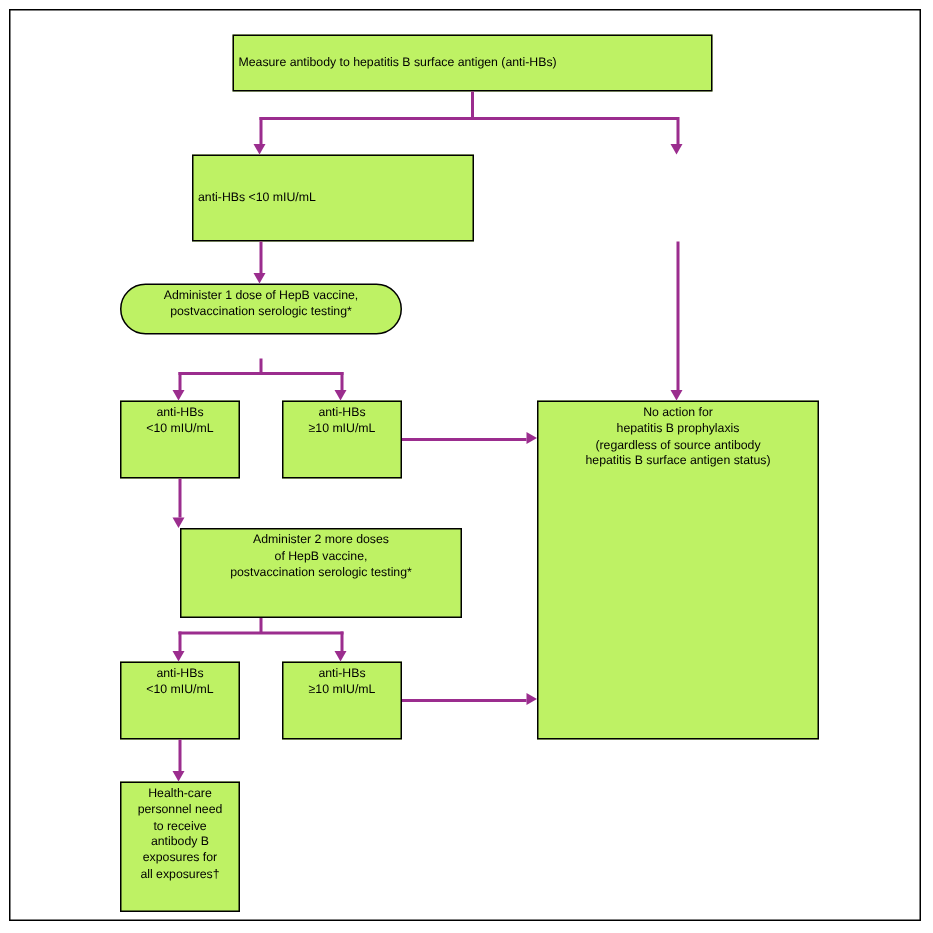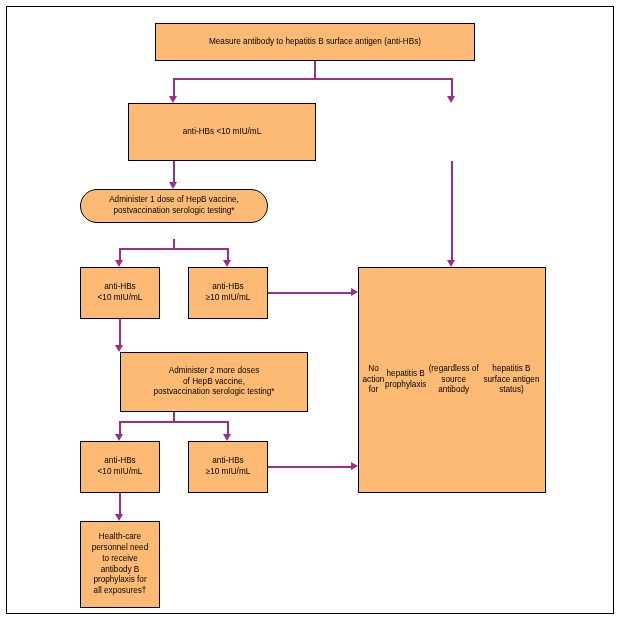--- a/index.html
+++ b/index.html
@@ -21,24 +21,23 @@
     top: 6px;
     width: 608px;
     height: 608px;
     border: 1px solid #000000;
     box-sizing: border-box;
   }
   .node {
     position: absolute;
     box-sizing: border-box;
     border: 1px solid #000000;
-    background: #fdba74;
+    background: #bef264;
     display: flex;
     align-items: center;
-    justify-content: center;
     text-align: center;
     font-size: 8.2px;
     line-height: 1.32;
     color: #000000;
     padding: 2px 3px;
   }
   .node span { display: block; }
   .conn {
     position: absolute;
     background: #9B2D8E;
@@ -100,33 +99,33 @@
   <div class="node" style="left:80px; top:441px; width:80px; height:52px; flex-direction:column;">
     <span>anti-HBs</span>
     <span>&lt;10 mIU/mL</span>
   </div>
 
   <div class="node" style="left:188px; top:441px; width:80px; height:52px; flex-direction:column;">
     <span>anti-HBs</span>
     <span>≥10 mIU/mL</span>
   </div>
 
-  <div class="node" style="left:358px; top:267px; width:188px; height:226px; flex-direction:row;">
+  <div class="node" style="left:358px; top:267px; width:188px; height:226px; flex-direction:column;">
     <span>No action for</span>
     <span>hepatitis B prophylaxis</span>
     <span>(regardless of source antibody</span>
     <span>hepatitis B surface antigen status)</span>
   </div>
 
   <div class="node" style="left:80px; top:521px; width:80px; height:87px; flex-direction:column;">
     <span>Health-care</span>
     <span>personnel need</span>
     <span>to receive</span>
     <span>antibody B</span>
-    <span>prophylaxis for</span>
+    <span>exposures for</span>
     <span>all exposures†</span>
   </div>
 
   <div class="conn v" style="left:314px; top:61px; height:18px;"></div>
   <div class="conn h" style="left:173px; top:78px; width:279px;"></div>
 
   <div class="conn v" style="left:173px; top:78px; height:18px;"></div>
   <div class="arrow down" style="left:169px; top:96px;"></div>
 
   <div class="conn v" style="left:451px; top:78px; height:18px;"></div>

